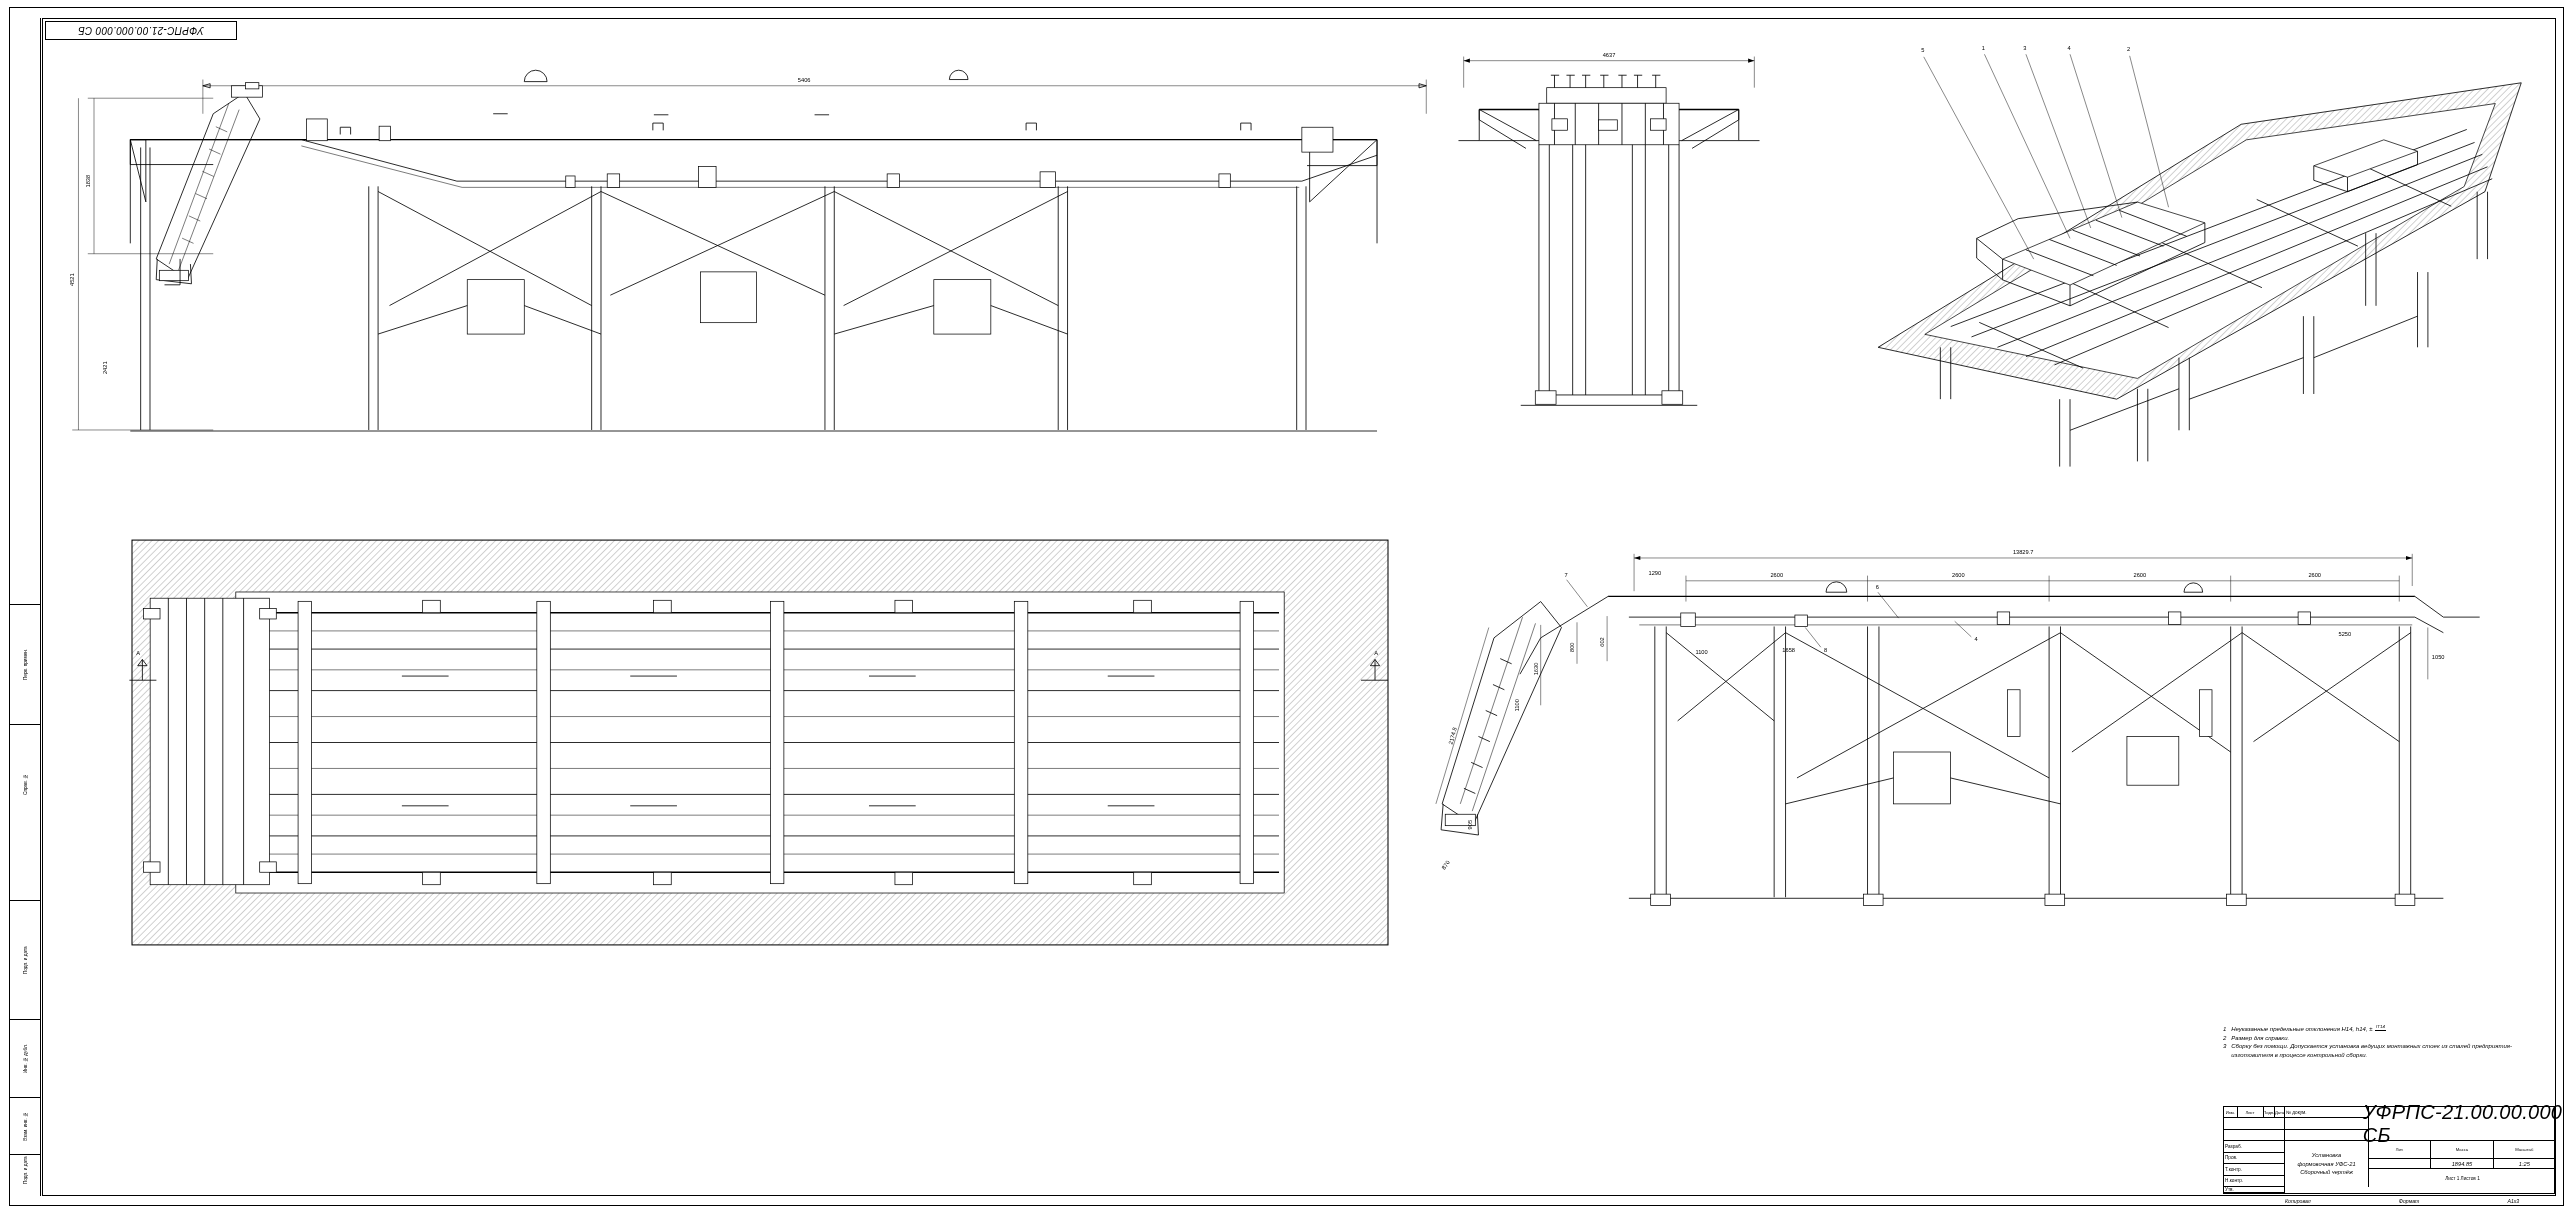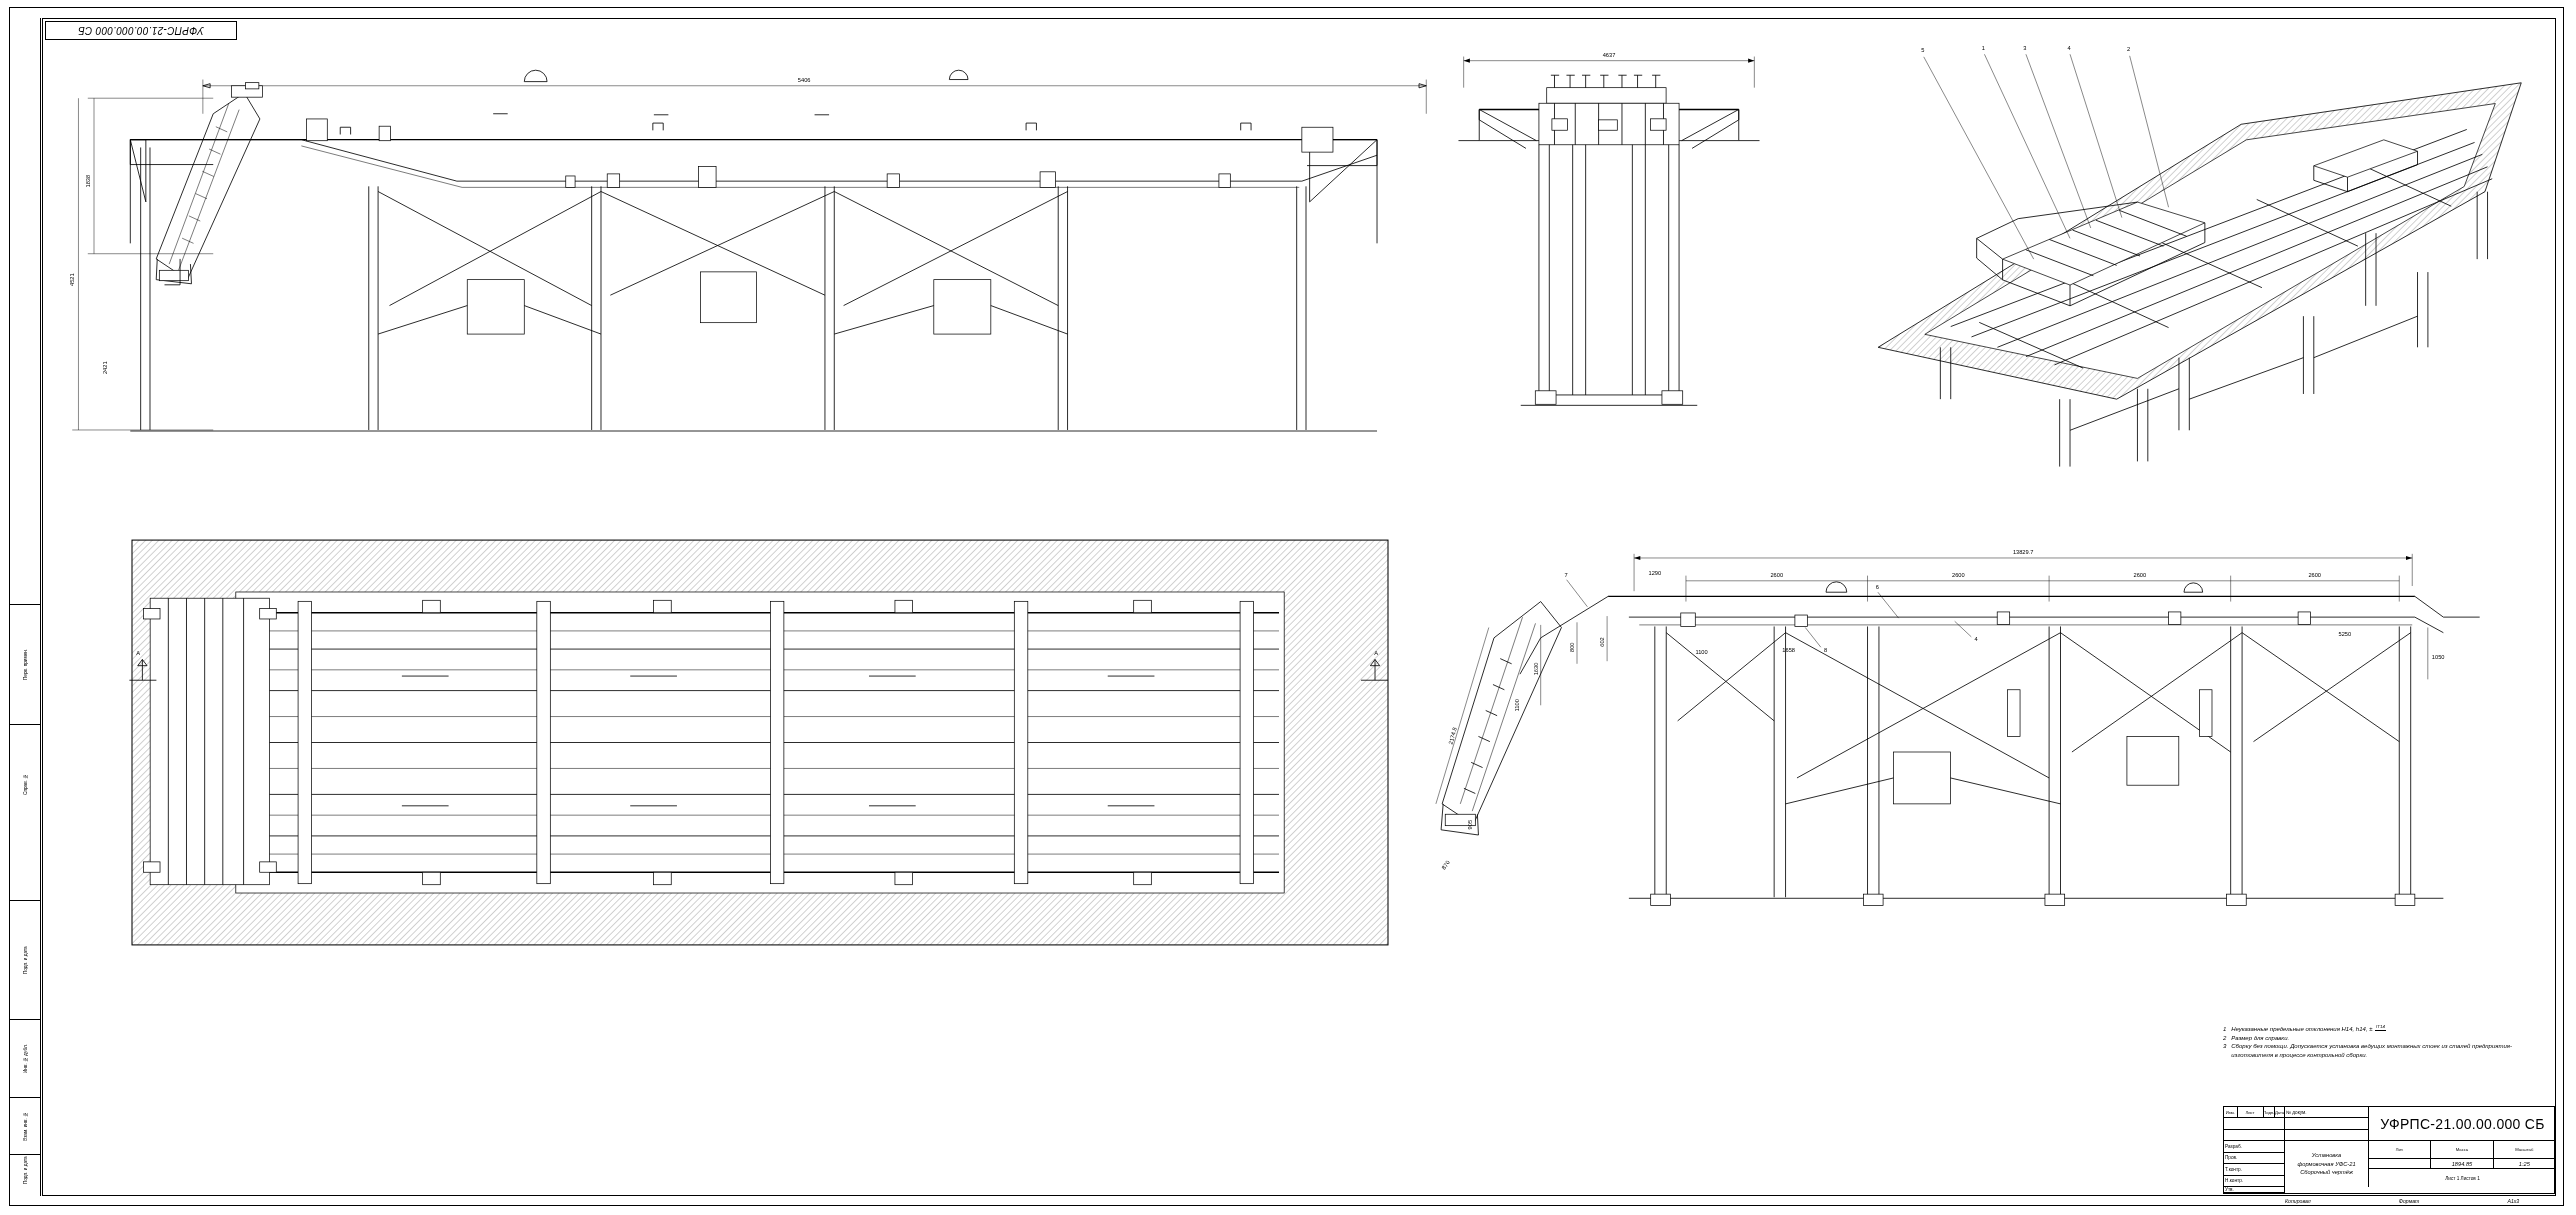--- a/index.html
+++ b/index.html
@@ -135,21 +135,22 @@
     overflow: hidden;
   }
   .tb-main-code {
     grid-column: 3 / 5;
     grid-row: 1 / 4;
     border-bottom: 0.5px solid #000;
     border-right: 0;
     display: flex;
     align-items: center;
     justify-content: center;
-    font-size: 14px;
+    font-size: 20px;
+    font-style: italic;
     letter-spacing: 0.3px;
     box-sizing: border-box;
   }
   .tb-name {
     grid-column: 2 / 3;
     grid-row: 4 / 8;
     border-right: 0.5px solid #000;
     box-sizing: border-box;
     display: flex;
     flex-direction: column;

